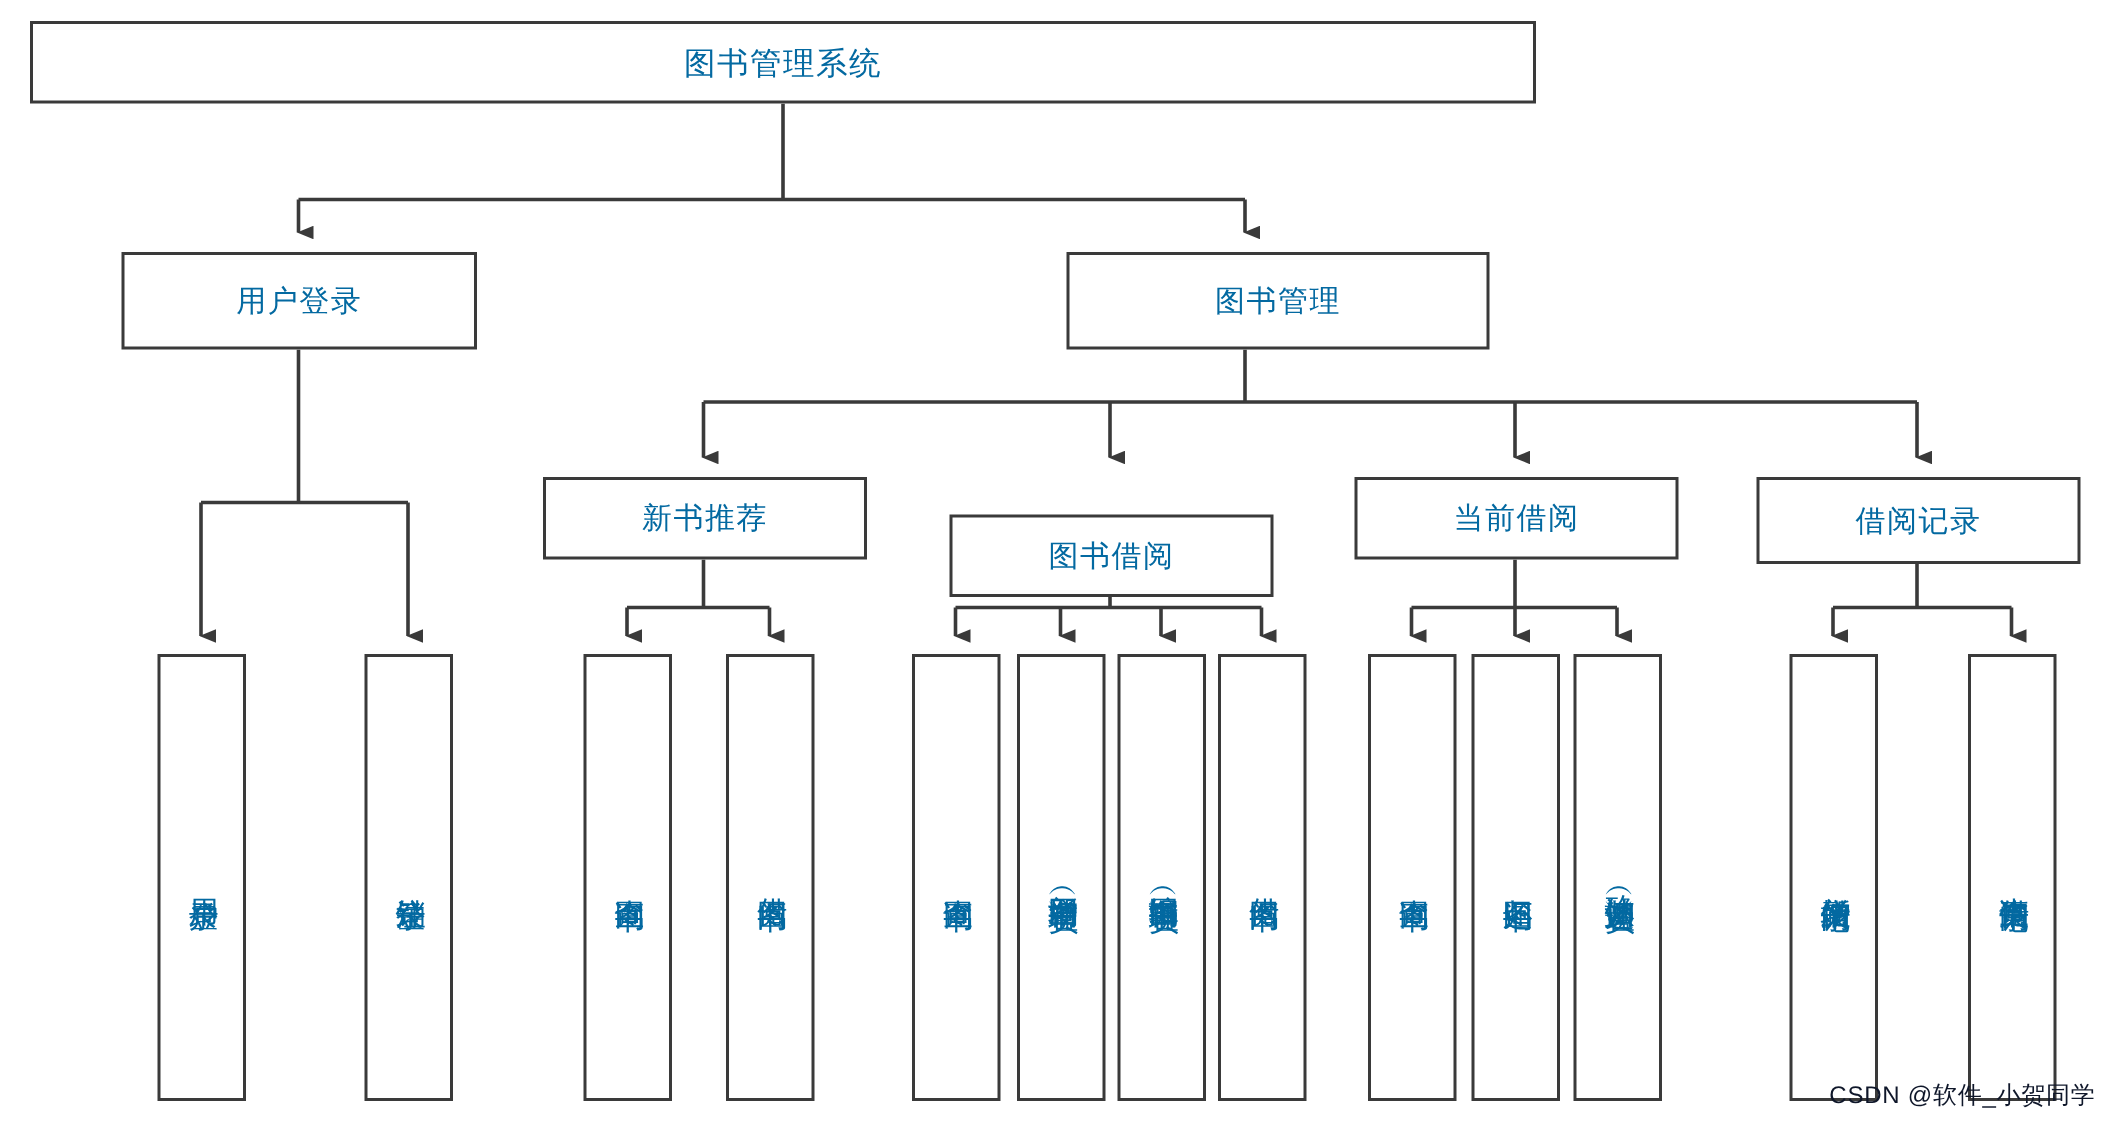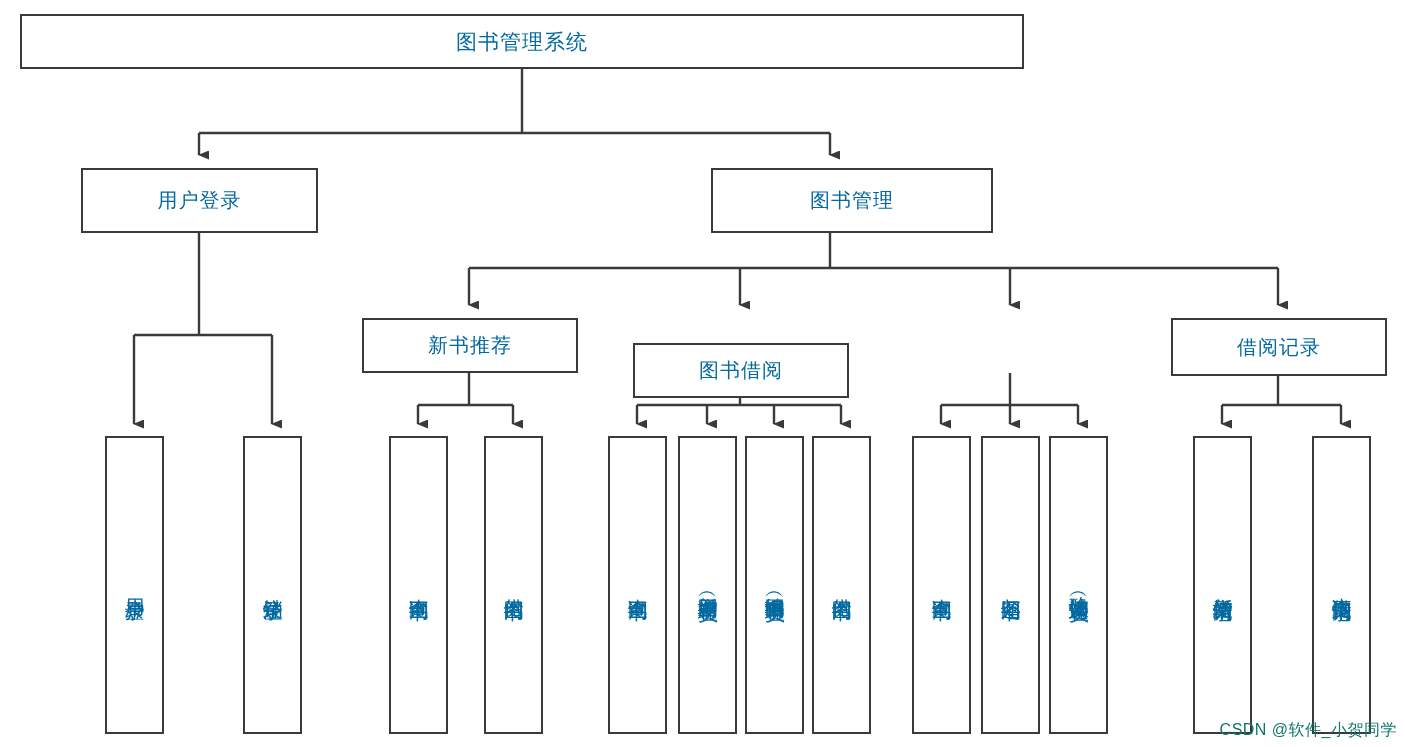--- a/index.html
+++ b/index.html
@@ -60,21 +60,21 @@
   }
   .node .htext {
     white-space: nowrap;
     letter-spacing: 1px;
   }
   .watermark {
     position: absolute;
     right: 8px;
     bottom: 6px;
     font-size: 16px;
-    color: #0f766e;
+    color: #0f172a;
     letter-spacing: 0.5px;
     white-space: nowrap;
     user-select: none;
   }
 </style>
 </head>
 <body>
 
 <div id="canvas">
 
@@ -138,20 +138,23 @@
   <div class="node lvl2" style="left:711px; top:168px; width:282px; height:65px;">
     <span class="htext">图书管理</span>
   </div>
 
   <div class="node lvl3" style="left:362px; top:318px; width:216px; height:55px;">
     <span class="htext">新书推荐</span>
   </div>
   <div class="node lvl3" style="left:633px; top:318px; width:216px; height:55px;margin-top:25px;">
     <span class="htext">图书借阅</span>
   </div>
+  <div class="node lvl3" style="left:903px; top:318px; width:216px; height:55px;">
+    <span class="htext">当前借阅</span>
+  </div>
   <div class="node lvl3" style="left:1171px; top:318px; width:216px; height:58px;">
     <span class="htext">借阅记录</span>
   </div>
 
   <div class="node leaf" style="left:105px; top:436px; width:59px; height:298px;">
     <span class="vtext">用户登录</span>
   </div>
   <div class="node leaf" style="left:243px; top:436px; width:59px; height:298px;">
     <span class="vtext">注销登录</span>
   </div>

